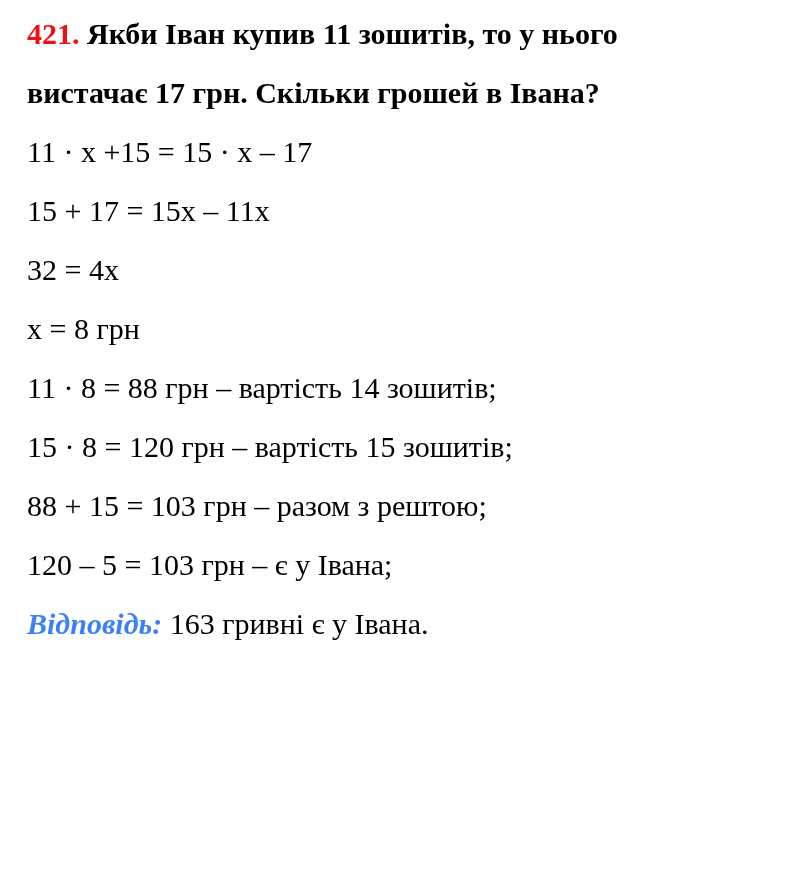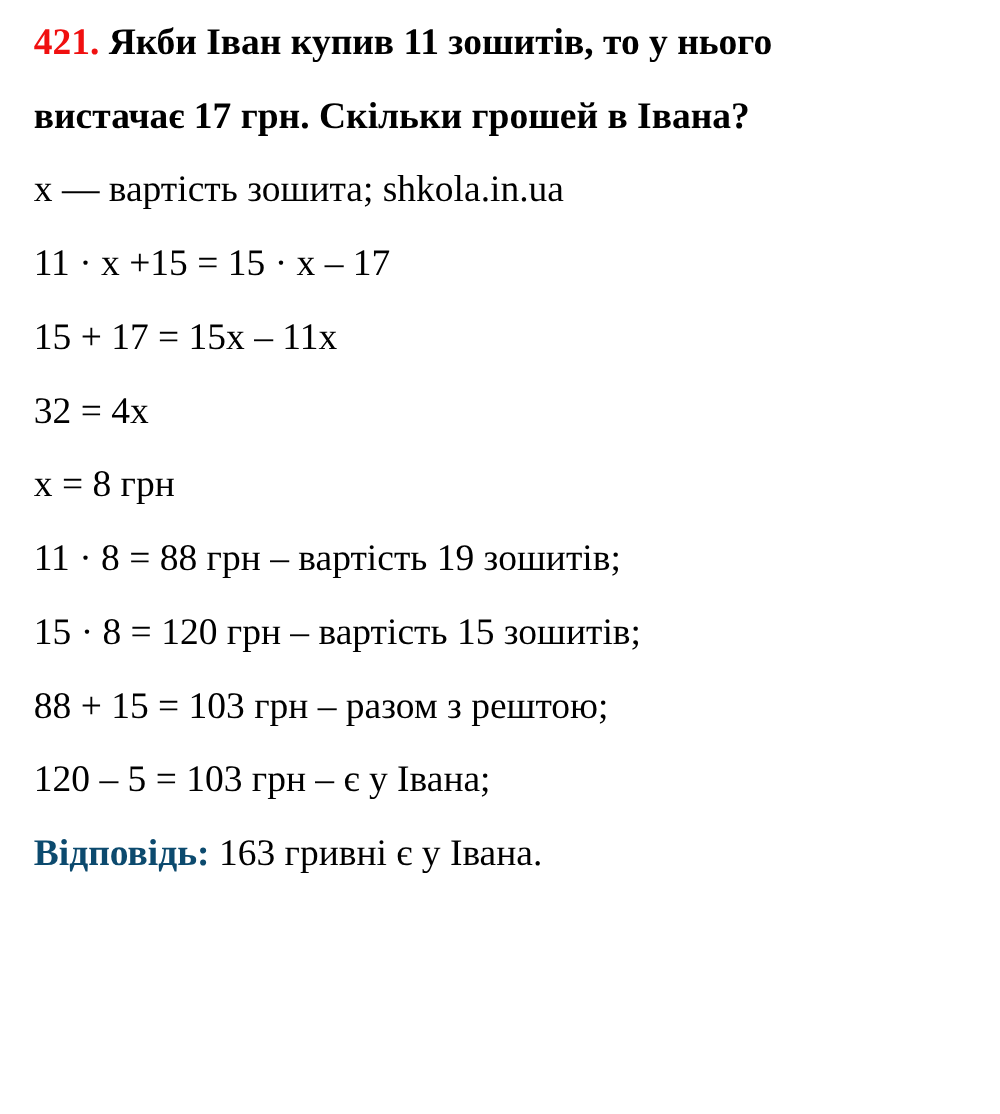--- a/index.html
+++ b/index.html
@@ -28,41 +28,41 @@
     white-space: nowrap;
   }
   .bold {
     font-weight: bold;
   }
   .num {
     color: #f01010;
     font-weight: bold;
   }
   .answer-label {
-    color: #0c4a6e;
+    color: #3b82f6;
     font-weight: bold;
+    font-style: italic;
   }
 </style>
 </head>
 <body>
 
 <div class="doc">
 
   <div class="line bold">
     <span class="num">421.</span>
     <span>Якби Іван купив 11 зошитів, то у нього</span>
   </div>
   <div class="line bold">вистачає 17 грн. Скільки грошей в Івана?</div>
 
-  <div class="line">x — вартість зошита; shkola.in.ua</div>
   <div class="line">11 · x +15 = 15 · x – 17</div>
   <div class="line">15 + 17 = 15x – 11x</div>
   <div class="line">32 = 4x</div>
   <div class="line">x = 8 грн</div>
-  <div class="line">11 · 8 = 88 грн – вартість 19 зошитів;</div>
+  <div class="line">11 · 8 = 88 грн – вартість 14 зошитів;</div>
   <div class="line">15 · 8 = 120 грн – вартість 15 зошитів;</div>
   <div class="line">88 + 15 = 103 грн – разом з рештою;</div>
   <div class="line">120 – 5 = 103 грн – є у Івана;</div>
 
   <div class="line">
     <span class="answer-label">Відповідь:</span><span> 163 гривні є у Івана.</span>
   </div>
 
 </div>
 

